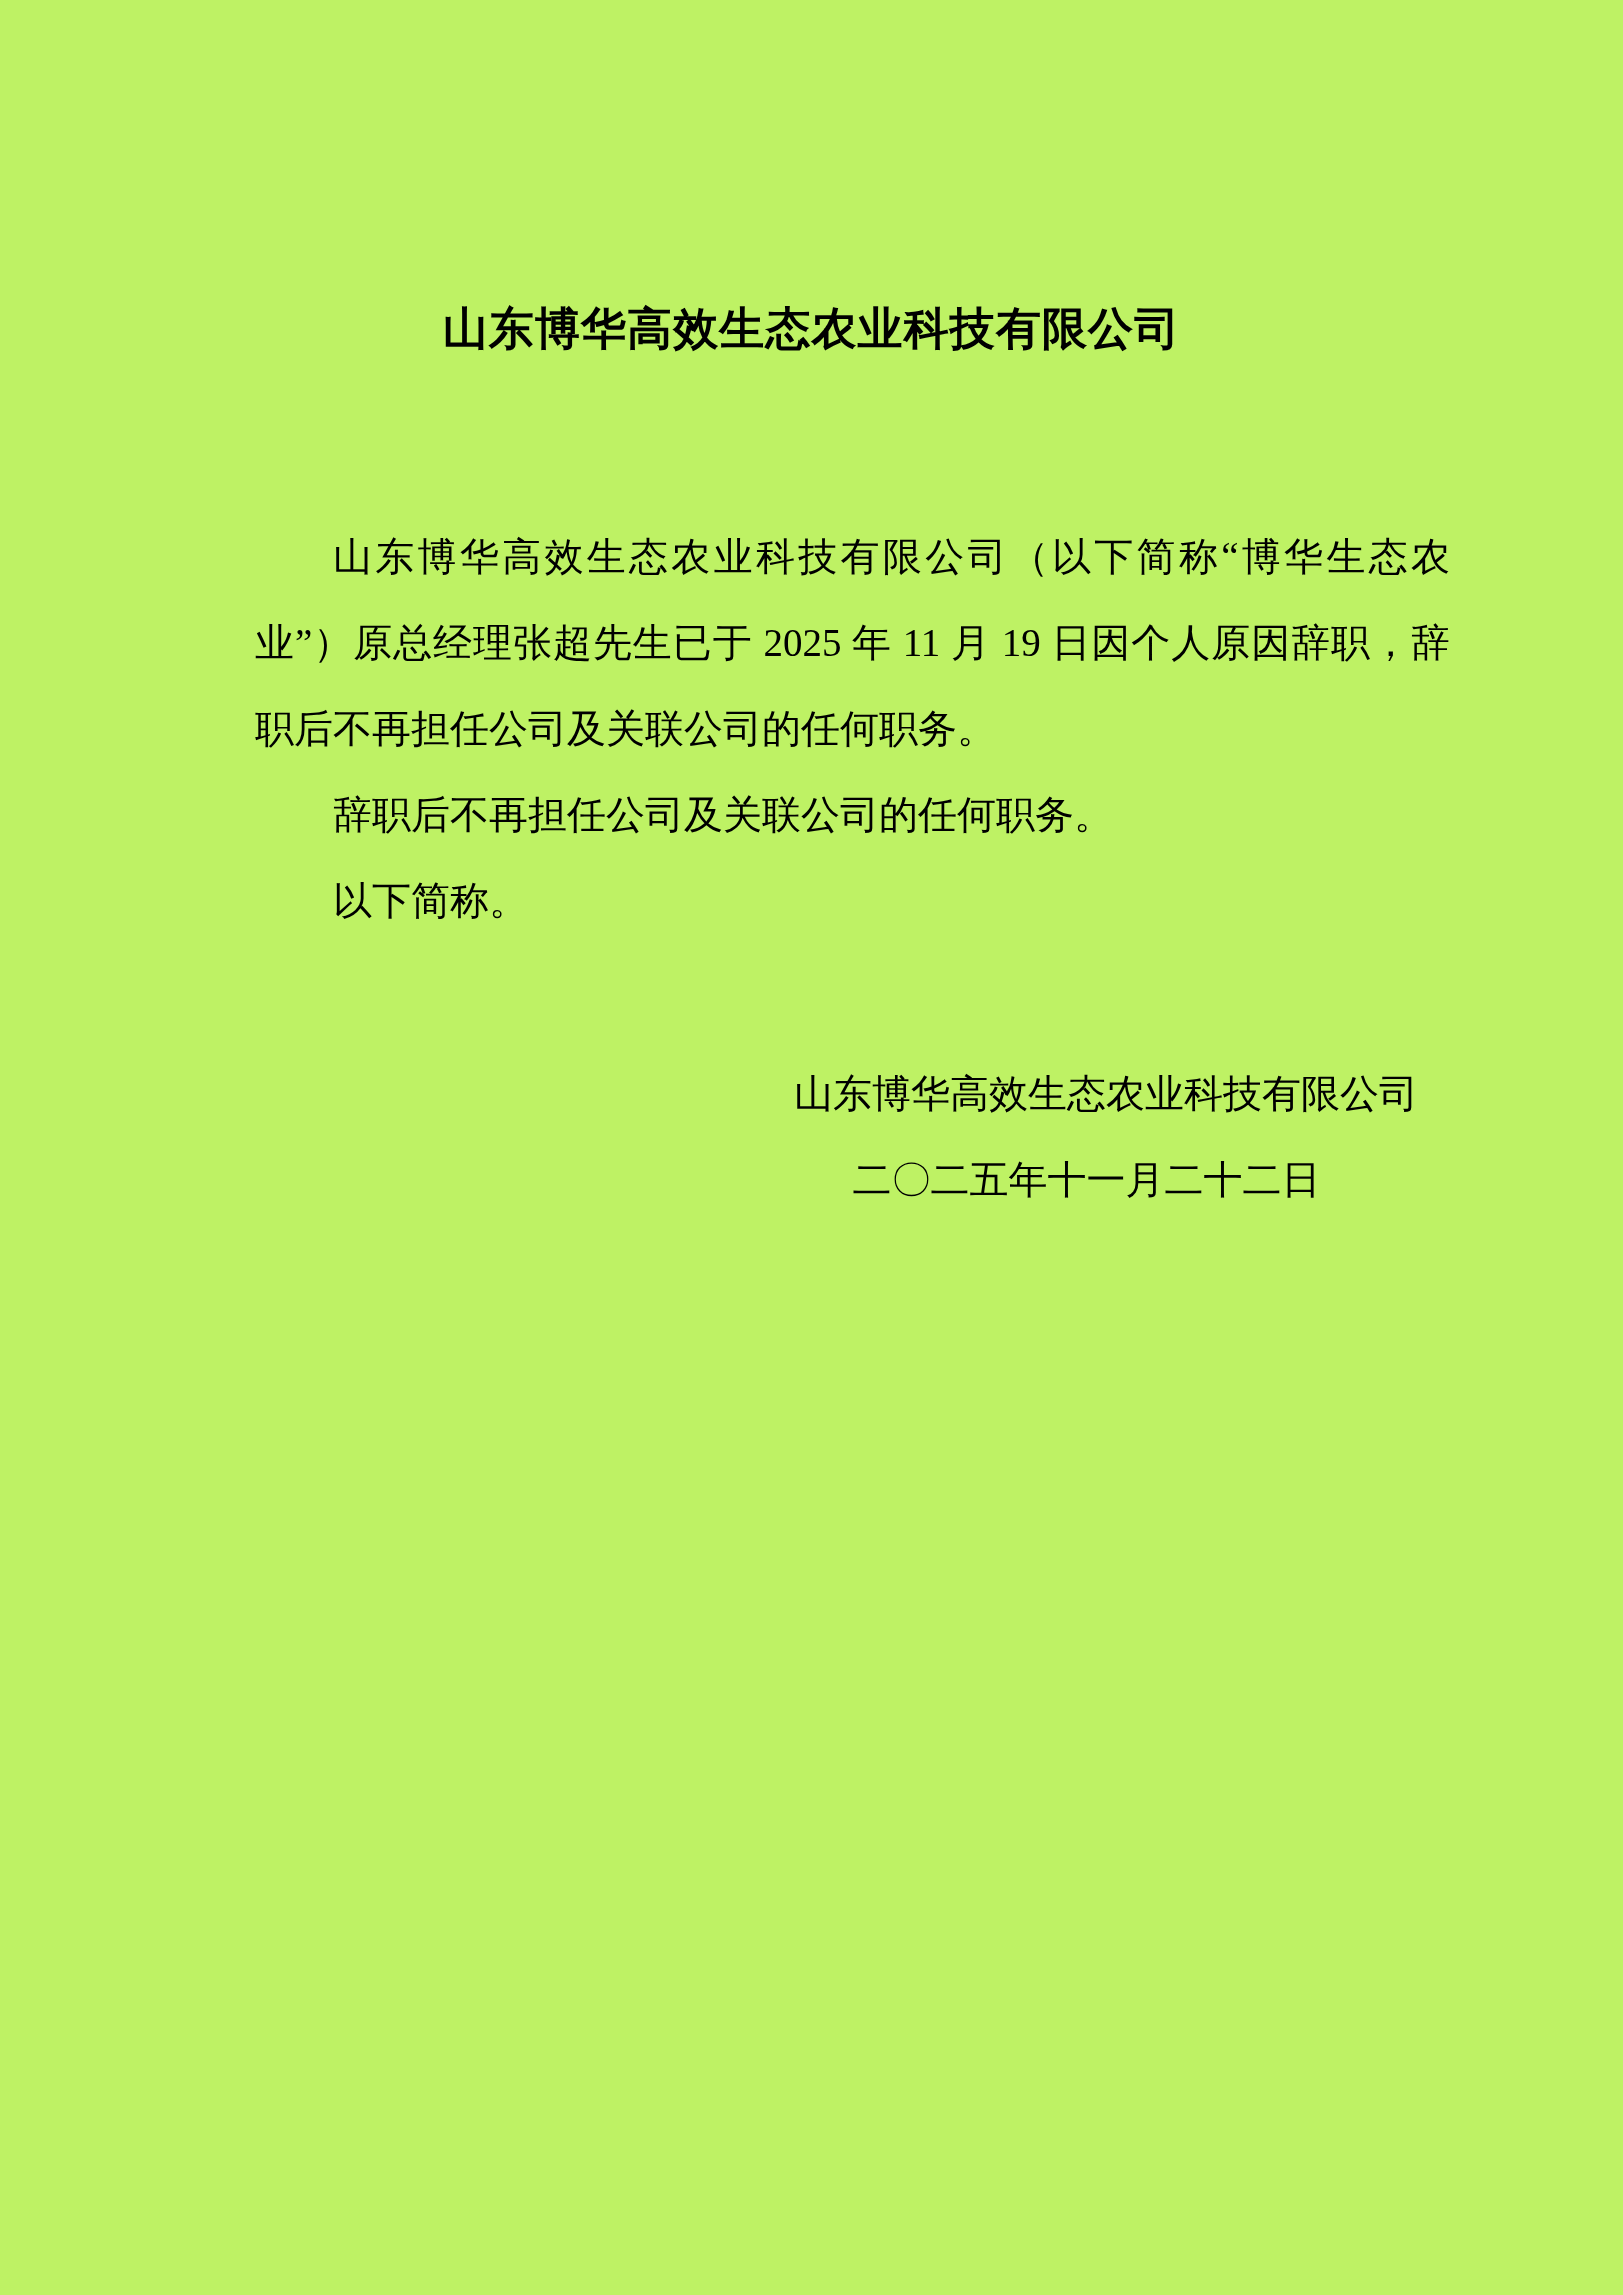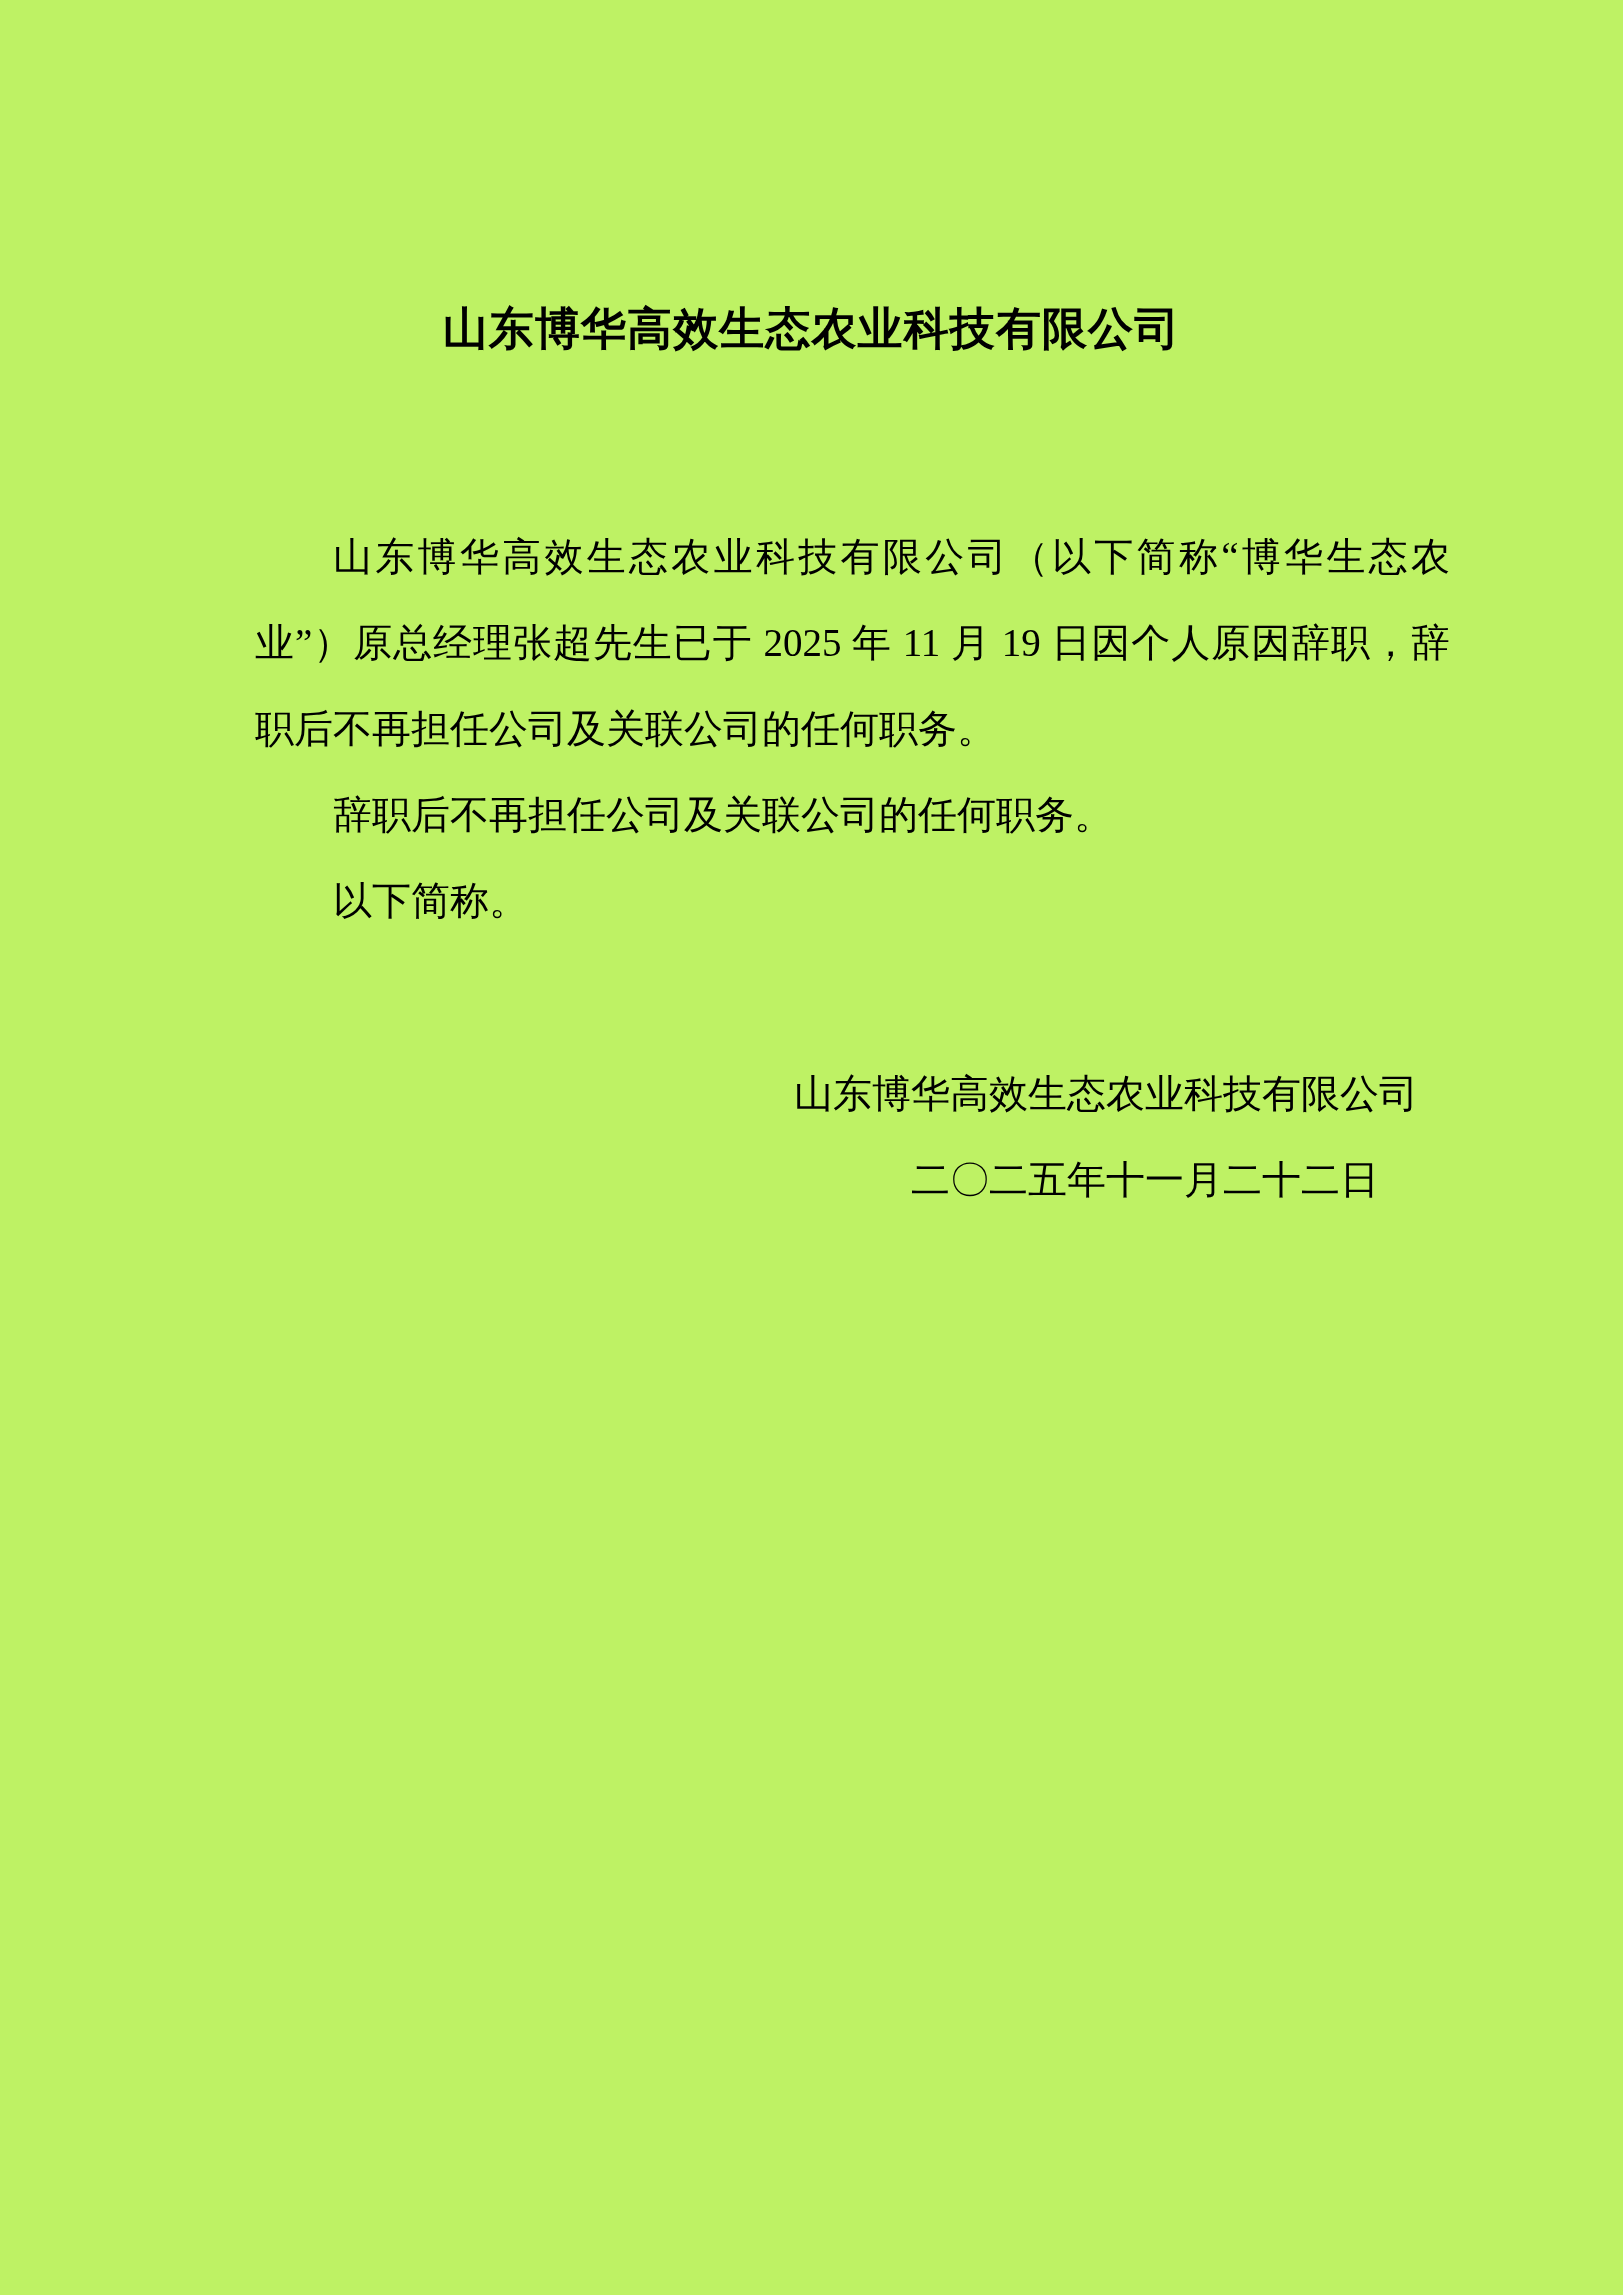--- a/index.html
+++ b/index.html
@@ -53,20 +53,21 @@
     text-align: right;
     font-size: 39px;
     line-height: 86px;
   }
   .signature-company {
     white-space: nowrap;
   }
   .signature-date {
     white-space: nowrap;
     padding-right: 39px;
+    text-align: center;
   }
 </style>
 </head>
 <body>
 
 <div class="page">
 
   <div class="title-block">
     <div class="title-line">山东博华高效生态农业科技有限公司</div>
   </div>

